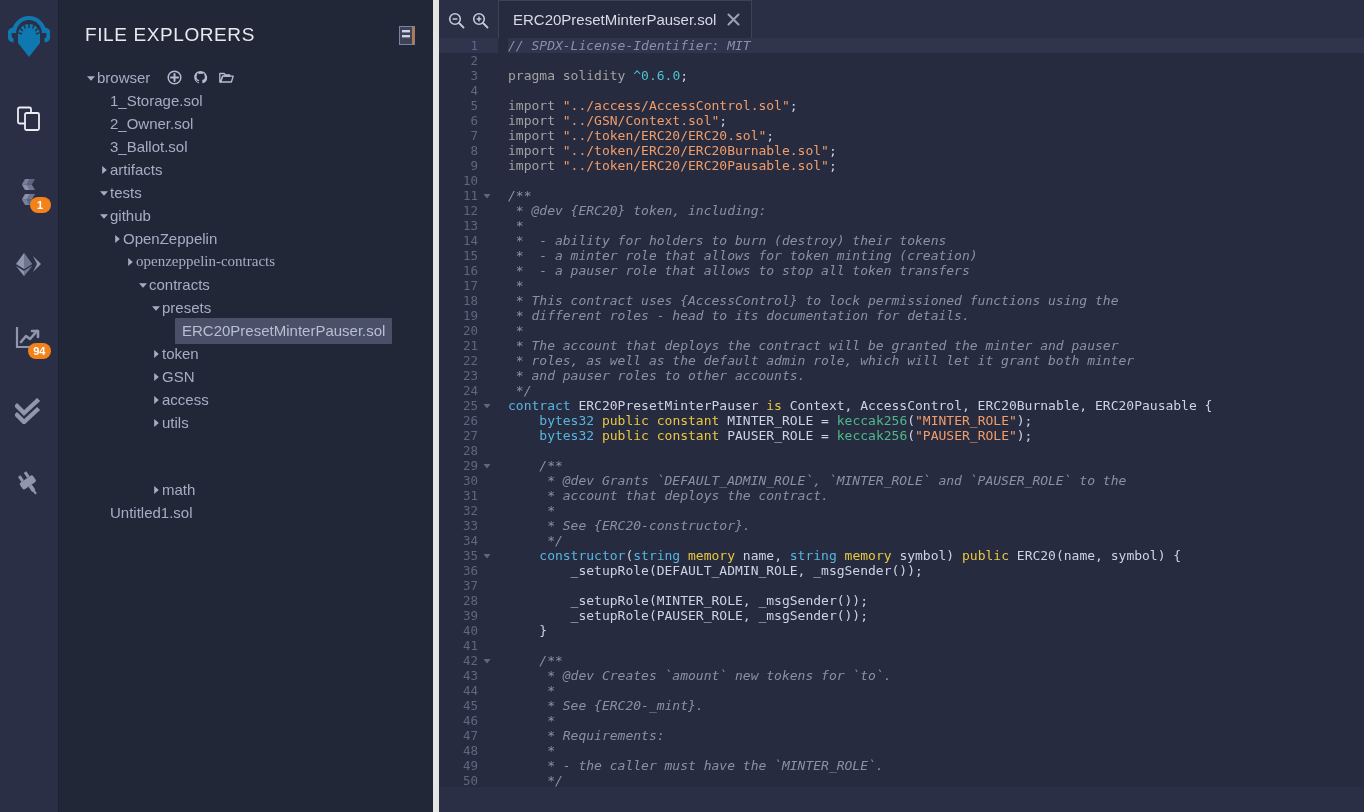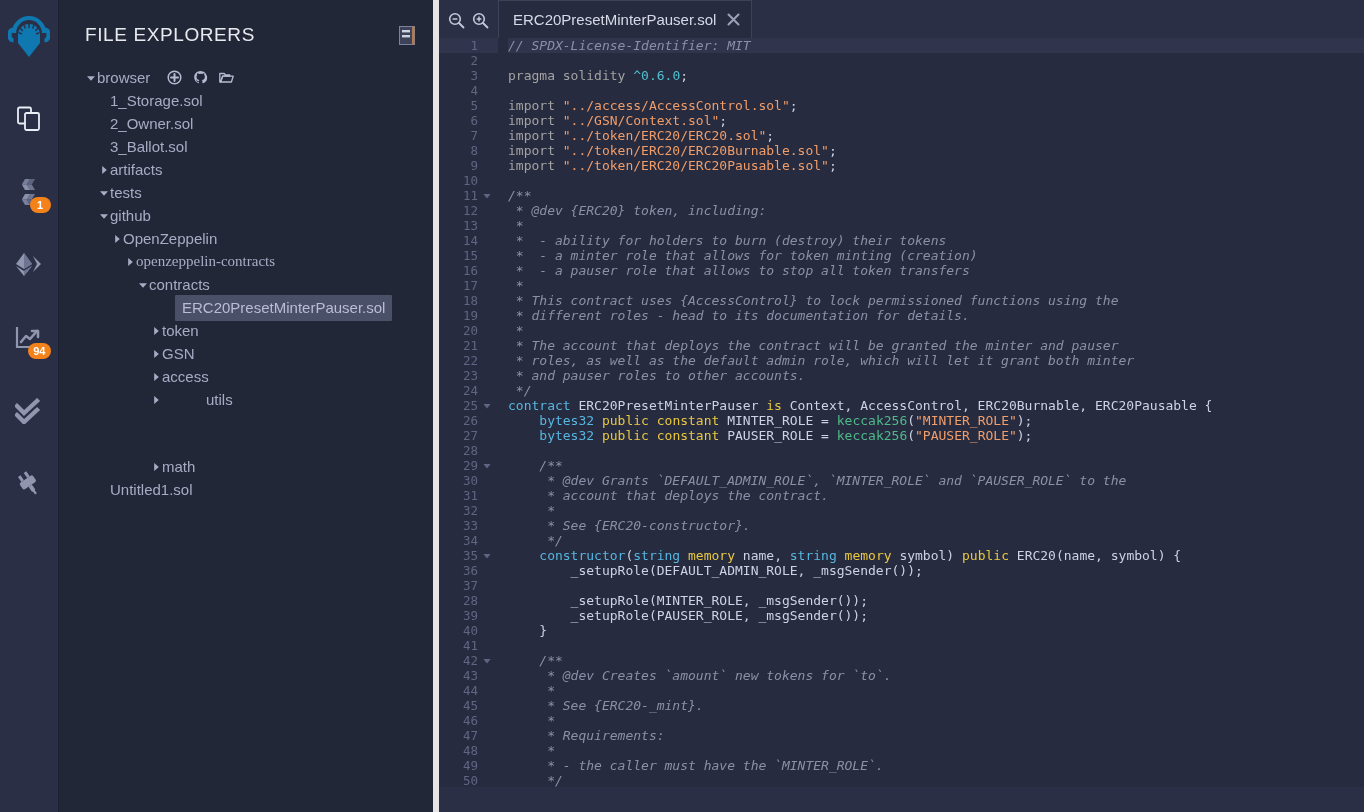--- a/index.html
+++ b/index.html
@@ -346,20 +346,28 @@
           <span class="tree-label">openzeppelin-contracts</span>
         </div>
         <div class="tree-row" style="padding-left: 78px;">
           <span class="caret">
             <svg width="10" height="10" viewBox="0 0 10 10">
               <path fill="#a7acc4" d="M1 3.2h8L5 7.8z"></path>
             </svg>
           </span>
           <span class="tree-label">contracts</span>
         </div>
+        <div class="tree-row" style="padding-left: 91px;">
+          <span class="caret">
+            <svg width="10" height="10" viewBox="0 0 10 10">
+              <path fill="#a7acc4" d="M1 3.2h8L5 7.8z"></path>
+            </svg>
+          </span>
+          <span class="tree-label">presets</span>
+        </div>
         <div class="tree-row selected" style="padding-left: 104px;">
           <span class="caret"></span>
           <span class="tree-label selbox">ERC20PresetMinterPauser.sol</span>
         </div>
         <div class="tree-row" style="padding-left: 91px;">
           <span class="caret">
             <svg width="10" height="10" viewBox="0 0 10 10">
               <path fill="#a7acc4" d="M3.2 1l4.6 4-4.6 4z"></path>
             </svg>
           </span>
@@ -374,21 +382,21 @@
           <span class="tree-label">GSN</span>
         </div>
         <div class="tree-row" style="padding-left: 91px;">
           <span class="caret">
             <svg width="10" height="10" viewBox="0 0 10 10">
               <path fill="#a7acc4" d="M3.2 1l4.6 4-4.6 4z"></path>
             </svg>
           </span>
           <span class="tree-label">access</span>
         </div>
-        <div class="tree-row" style="padding-left: 91px; gap: 44px;">
+        <div class="tree-row" style="padding-left: 91px;">
           <span class="caret">
             <svg width="10" height="10" viewBox="0 0 10 10">
               <path fill="#a7acc4" d="M3.2 1l4.6 4-4.6 4z"></path>
             </svg>
           </span>
           <span class="tree-label">utils</span>
         </div>
         <div class="tree-row" style="padding-left: 91px; margin-top: 44px;">
           <span class="caret">
             <svg width="10" height="10" viewBox="0 0 10 10">

